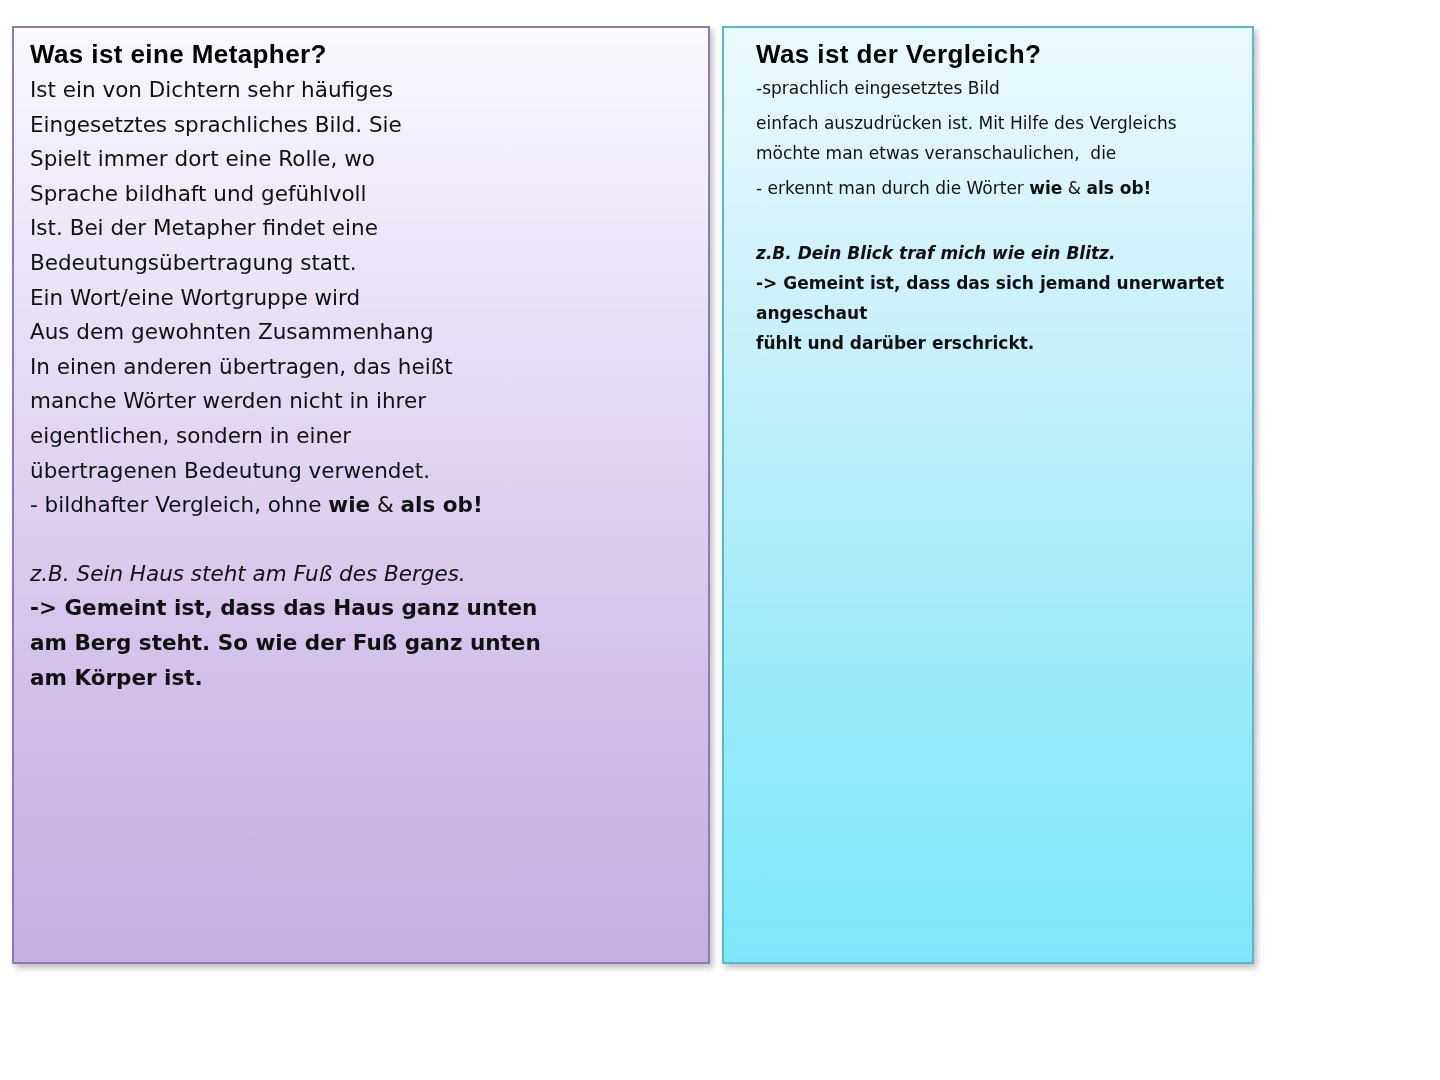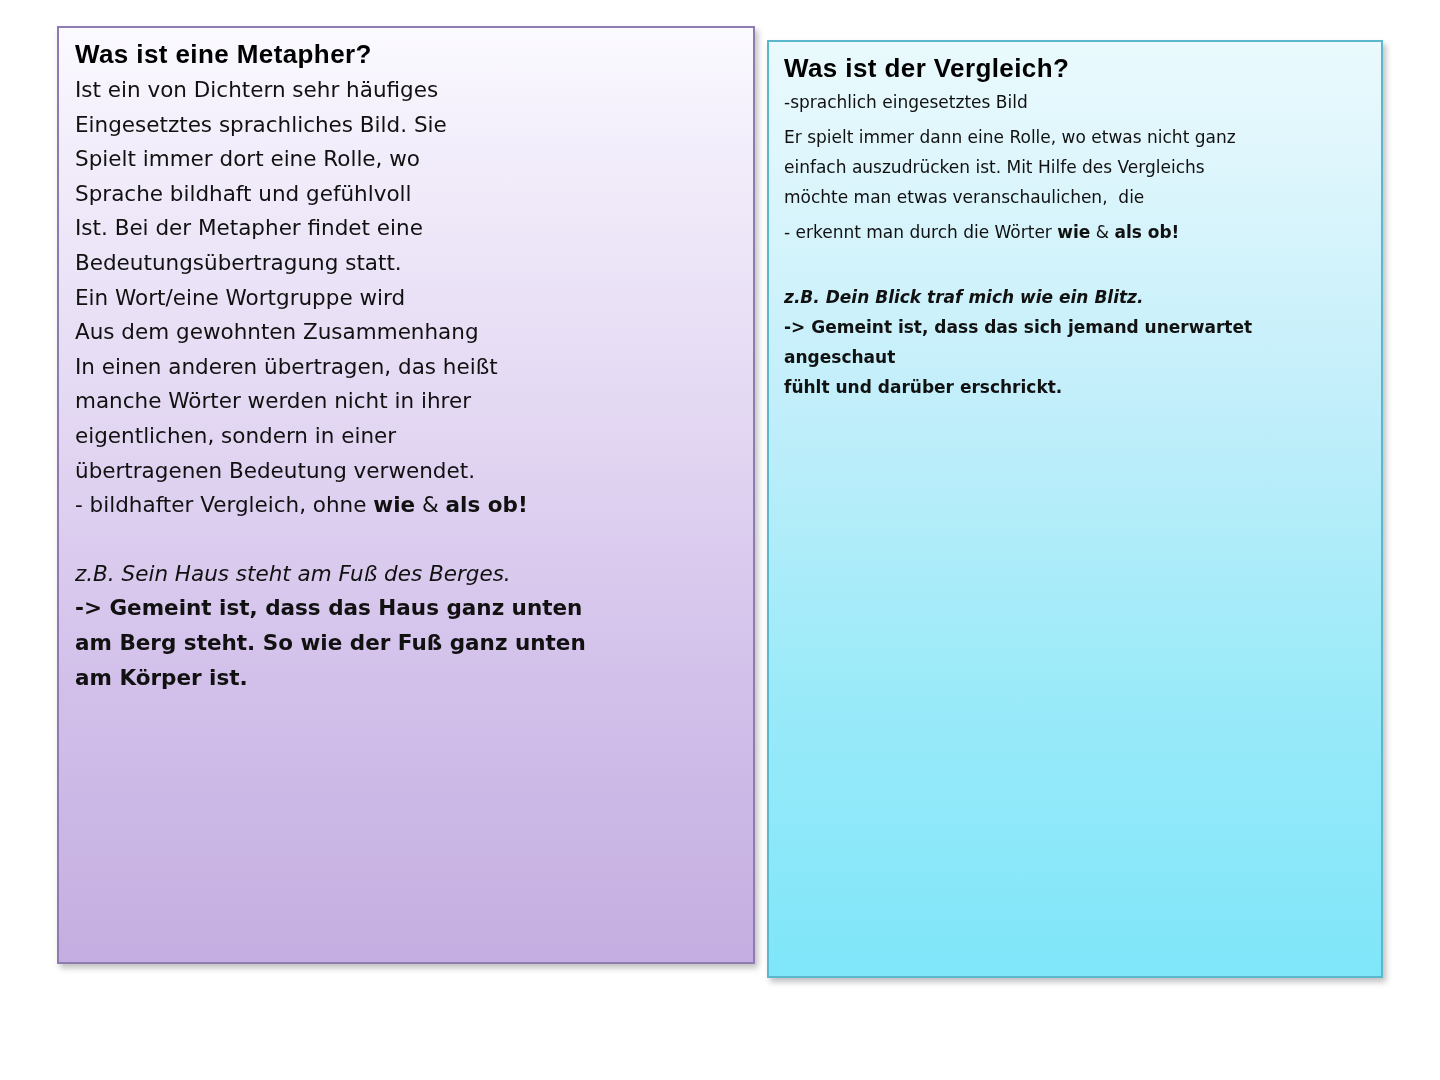--- a/index.html
+++ b/index.html
@@ -19,41 +19,40 @@
     position: absolute;
     inset: 0;
     background: #ffffff;
   }
 
   
   .panel {
     position: absolute;
     box-sizing: border-box;
     box-shadow: 3px 4px 6px rgba(0,0,0,0.25);
-    margin-left: 45px;
   }
 
   .panel-left {
     left: 12px;
     top: 26px;
     width: 698px;
     height: 938px;
     border: 2px solid #8e7cb0;
     background: linear-gradient(to bottom, #fbfaff 0%, #f3eefb 12%, #e4d9f3 40%, #d2c0ea 70%, #c4aee1 100%);
     padding: 12px 16px 0 16px;
   }
 
   .panel-right {
     left: 722px;
-    top: 40px;
-    width: 616px;
+    top: 26px;
+    width: 532px;
     height: 938px;
     border: 2px solid #5bb8cc;
     background: linear-gradient(to bottom, #eafafd 0%, #dff6fc 12%, #c0eefa 40%, #9aeaf9 70%, #7fe6f9 100%);
-    padding: 12px 14px 0 15px;
+    padding: 12px 14px 0 32px;
   }
 
   
   .heading {
     font-family: "Liberation Sans", sans-serif;
     font-weight: bold;
     font-size: 26px;
     color: #000000;
     letter-spacing: 0.4px;
     margin: 0 0 4px 0;
@@ -127,21 +126,20 @@
 
   </div>
 
   <div class="panel panel-right">
 
     <div class="heading">Was ist der Vergleich?</div>
 
     <div class="body-line para">-sprachlich eingesetztes Bild</div>
 
     <div class="para">
-      <div class="body-line">Er spielt immer dann eine Rolle, wo etwas nicht ganz</div>
       <div class="body-line">einfach auszudrücken ist. Mit Hilfe des Vergleichs</div>
       <div class="body-line">möchte man etwas veranschaulichen,  die</div>
     </div>
 
 
     <div class="body-line para"><span>- erkennt man durch die Wörter </span><span class="bold">wie</span><span> &amp; </span><span class="bold">als ob!</span></div>
 
     <div class="spacer-line-sm"></div>
 
     <div class="body-line bold-italic">z.B. Dein Blick traf mich wie ein Blitz.</div>

